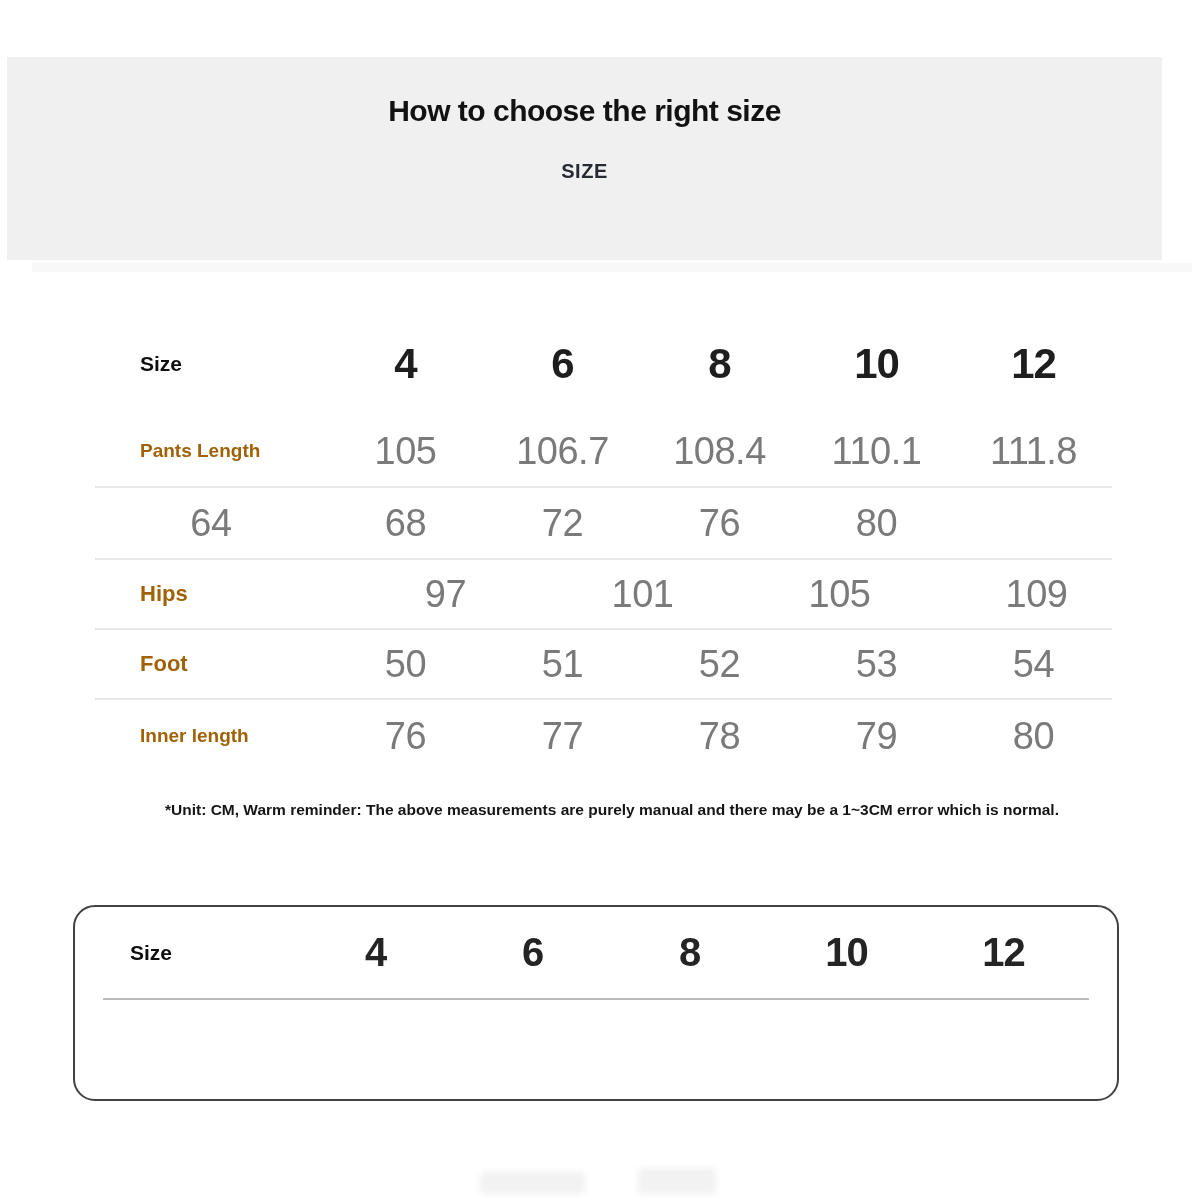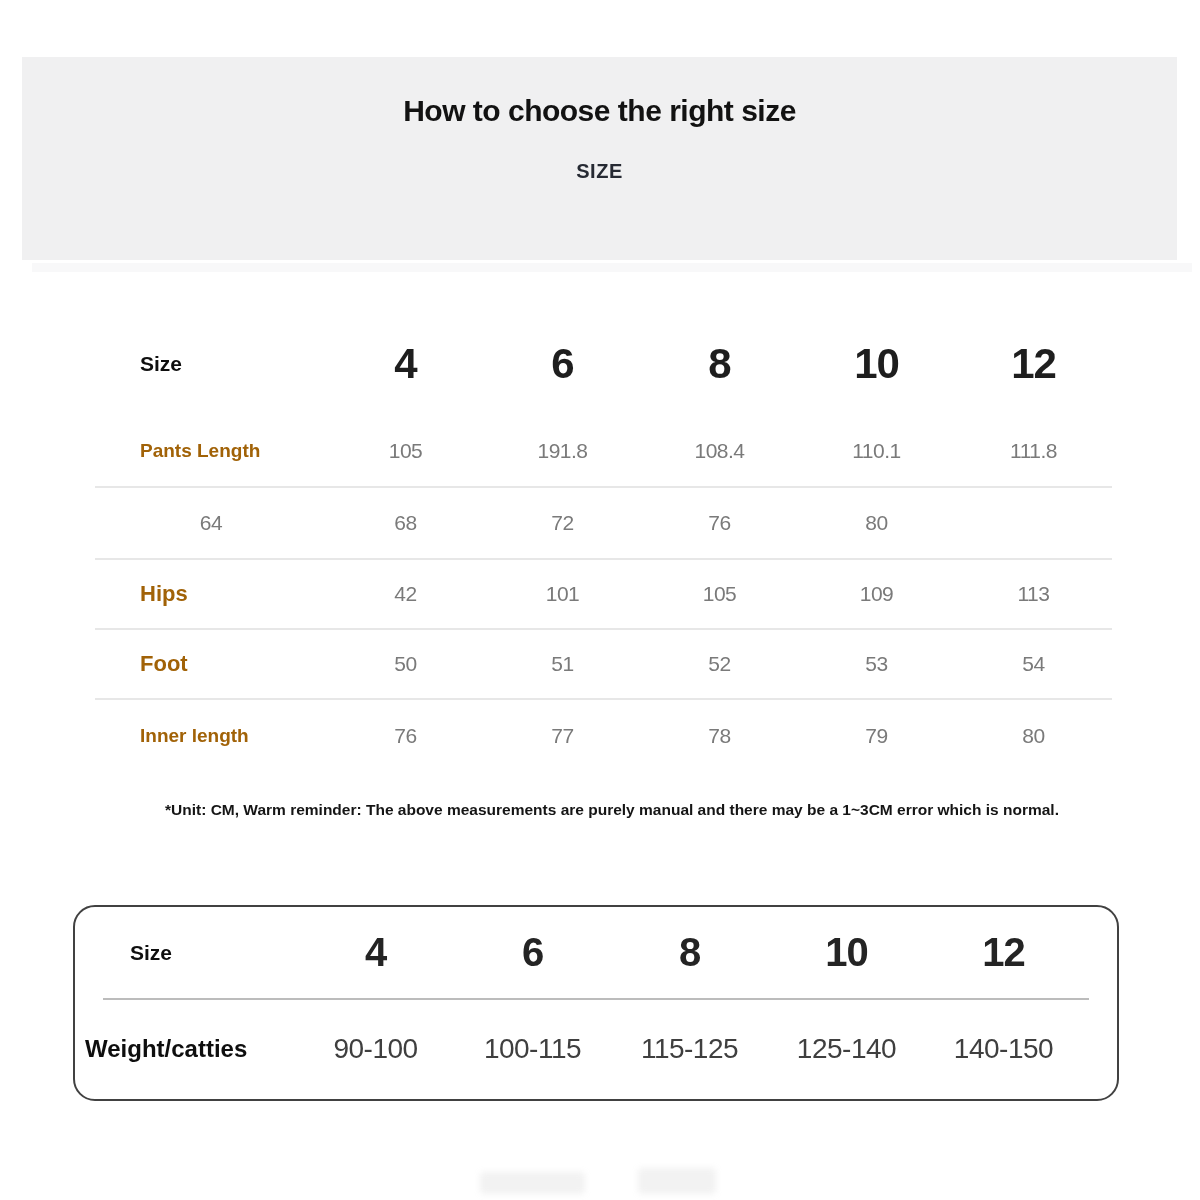--- a/index.html
+++ b/index.html
@@ -6,21 +6,21 @@
   .page {
     position:relative;
     width:1200px; height:1200px;
     background:#ffffff;
     font-family:"Liberation Sans","DejaVu Sans",sans-serif;
     overflow:hidden;
   }
 
   
   .header-panel {
-    position:absolute; left:22px; top:57px;
+    position:absolute; left:7px; top:57px;
     width:1155px; height:203px;
     background:#f0f0f1;
   }
   .header-title {
     position:absolute; left:0; top:37px; width:100%;
     text-align:center;
     font-size:30px; font-weight:700; letter-spacing:-0.5px;
     color:#121212;
   }
   .header-subtitle {
@@ -40,38 +40,38 @@
     position:absolute; left:95px; top:312px; width:1017px;
   }
   .trow {
     display:grid;
     grid-template-columns:232px repeat(5,157px);
     align-items:center;
   }
   .trow.head   { height:104px; }
   .trow.r0     { height:70px; }
   .trow.r1     { height:70px; }
-  .trow.r2     { height:68px; }
+  .trow.r2     { height:68px;gap:40px; }
   .trow.r3     { height:68px; }
   .trow.r4     { height:72px; }
   .trow.bordered { border-bottom:2px solid #e7e7e7; }
 
   .cell { white-space:nowrap; }
   .corner-label { padding-left:45px; font-size:21px; font-weight:700; color:#0e0e0e; }
   .size-num {
     text-align:center;
     font-size:42px; font-weight:700; letter-spacing:-1px;
     color:#1e1e1e;
   }
   .row-label   { padding-left:45px; font-weight:700; color:#a16207; }
   .row-label.lg { font-size:22px; }
   .row-label.sm { font-size:19px; }
   .val {
     text-align:center;
-    font-size:21px; font-weight:400; letter-spacing:-0.5px;
+    font-size:38px; font-weight:400; letter-spacing:-0.5px;
     color:#7a7a7a;
   }
 
   
   .unit-note {
     position:absolute; left:12px; top:801px; width:100%;
     text-align:center;
     font-size:15.5px; font-weight:700; color:#151515;
   }
 
@@ -135,37 +135,37 @@
       <div class="cell size-num">4</div>
       <div class="cell size-num">6</div>
       <div class="cell size-num">8</div>
       <div class="cell size-num">10</div>
       <div class="cell size-num">12</div>
     </div>
 
     <div class="trow r0 bordered">
       <div class="cell row-label sm">Pants Length</div>
       <div class="cell val">105</div>
-      <div class="cell val">191.8</div>
+      <div class="cell val">106.7</div>
       <div class="cell val">108.4</div>
       <div class="cell val">110.1</div>
       <div class="cell val">111.8</div>
     </div>
 
     <div class="trow r1 bordered">
       <div class="cell val">64</div>
       <div class="cell val">68</div>
       <div class="cell val">72</div>
       <div class="cell val">76</div>
       <div class="cell val">80</div>
     </div>
 
     <div class="trow r2 bordered">
       <div class="cell row-label lg">Hips</div>
-      <div class="cell val">42</div>
+      <div class="cell val">97</div>
       <div class="cell val">101</div>
       <div class="cell val">105</div>
       <div class="cell val">109</div>
       <div class="cell val">113</div>
     </div>
 
     <div class="trow r3 bordered">
       <div class="cell row-label lg">Foot</div>
       <div class="cell val">50</div>
       <div class="cell val">51</div>
@@ -193,27 +193,19 @@
       <div class="cell w-corner-label">Size</div>
       <div class="cell w-size-num">4</div>
       <div class="cell w-size-num">6</div>
       <div class="cell w-size-num">8</div>
       <div class="cell w-size-num">10</div>
       <div class="cell w-size-num">12</div>
     </div>
 
     <div class="w-divider"></div>
 
-    <div class="wrow weights">
-      <div class="cell w-row-label">Weight/catties</div>
-      <div class="cell w-val">90-100</div>
-      <div class="cell w-val">100-115</div>
-      <div class="cell w-val">115-125</div>
-      <div class="cell w-val">125-140</div>
-      <div class="cell w-val">140-150</div>
-    </div>
 
   </div>
 
   <div class="watermark wm-1"></div>
   <div class="watermark wm-2"></div>
 
 </div>
 
 </body></html>

